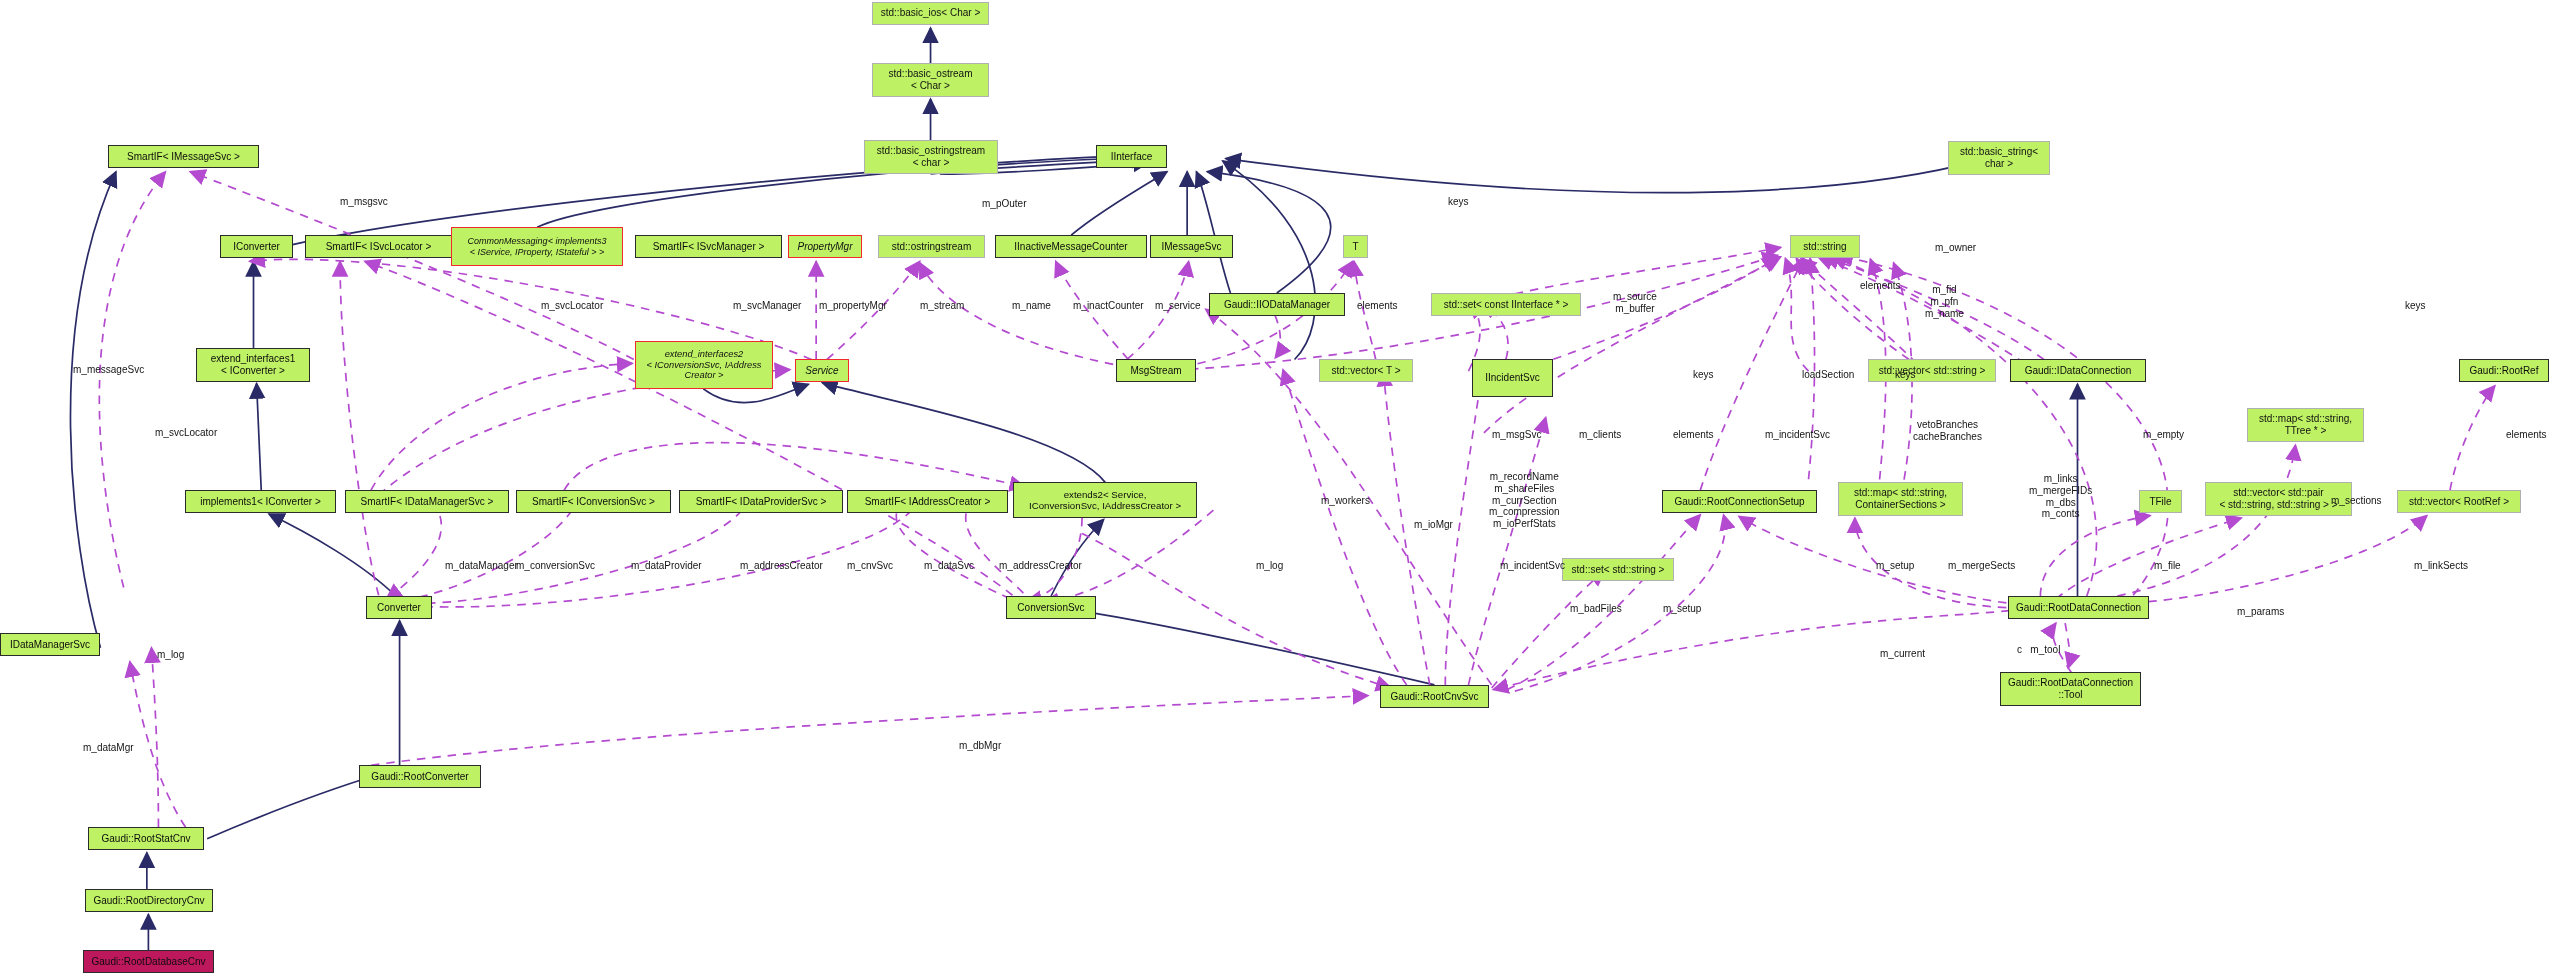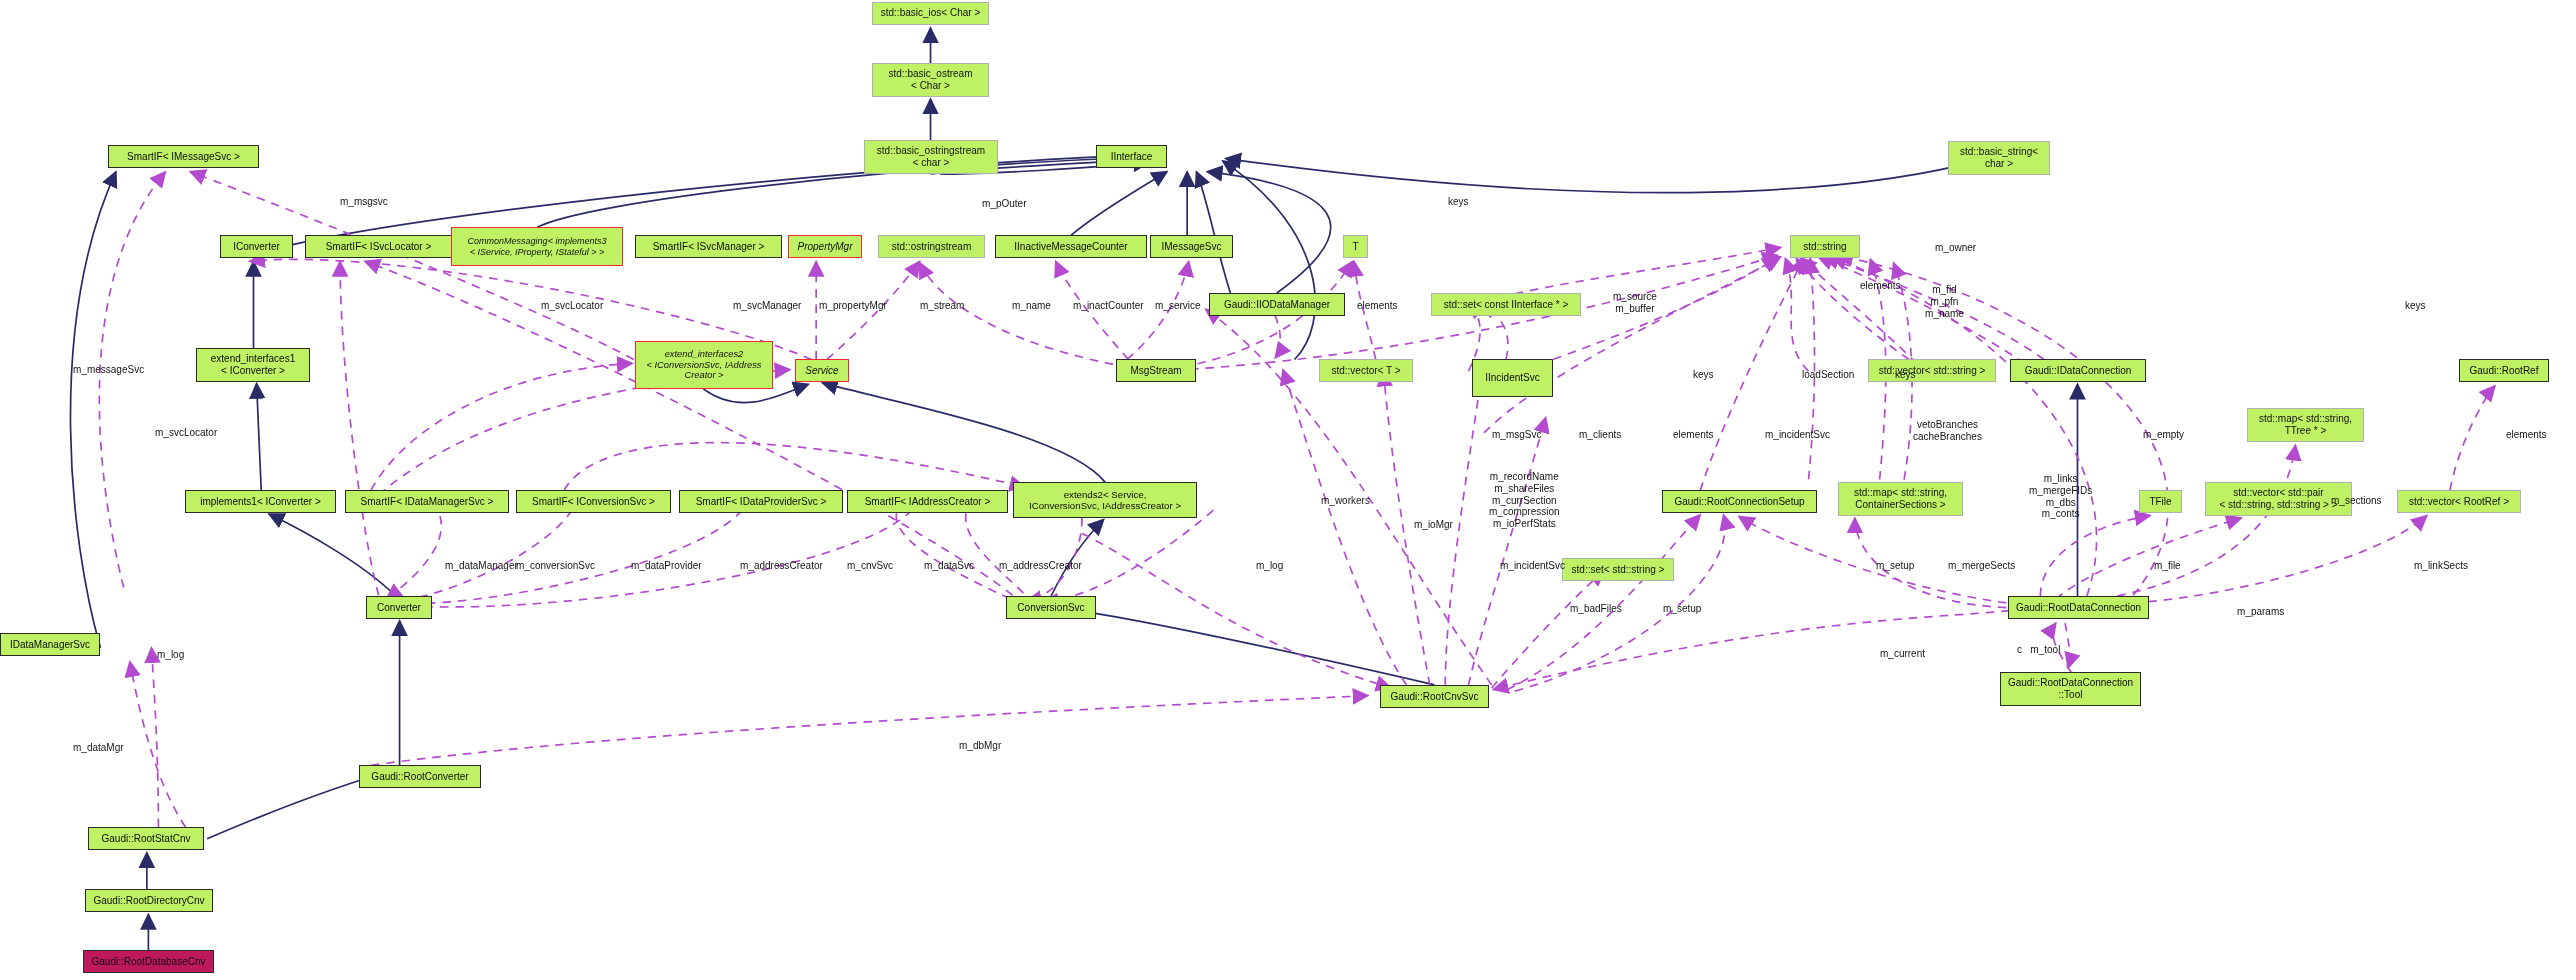--- a/index.html
+++ b/index.html
@@ -292,18 +292,18 @@
       <div class="elabel" style="left: 847px; top: 560px; font-size: 10px;">m_cnvSvc</div>
       <div class="elabel" style="left: 924px; top: 560px; font-size: 10px;">m_dataSvc</div>
       <div class="elabel" style="left: 999px; top: 560px; font-size: 10px;">m_addressCreator</div>
       <div class="elabel" style="left: 1256px; top: 560px; font-size: 10px;">m_log</div>
       <div class="elabel" style="left: 1500px; top: 560px; font-size: 10px;">m_incidentSvc</div>
       <div class="elabel" style="left: 1570px; top: 603px; font-size: 10px;">m_badFiles</div>
       <div class="elabel" style="left: 1663px; top: 603px; font-size: 10px;">m_setup</div>
       <div class="elabel" style="left: 1880px; top: 648px; font-size: 10px;">m_current</div>
       <div class="elabel" style="left: 2017px; top: 644px; font-size: 10px;">c   m_tool</div>
       <div class="elabel" style="left: 157px; top: 649px; font-size: 10px;">m_log</div>
-      <div class="elabel" style="left: 73px; top: 742px; font-size: 10px;">m_dataMgr</div>
+      <div class="elabel" style="left: 83px; top: 742px; font-size: 10px;">m_dataMgr</div>
       <div class="elabel" style="left: 959px; top: 740px; font-size: 10px;">m_dbMgr</div>
     </div>
 
 </div>
 
 
 </body></html>

